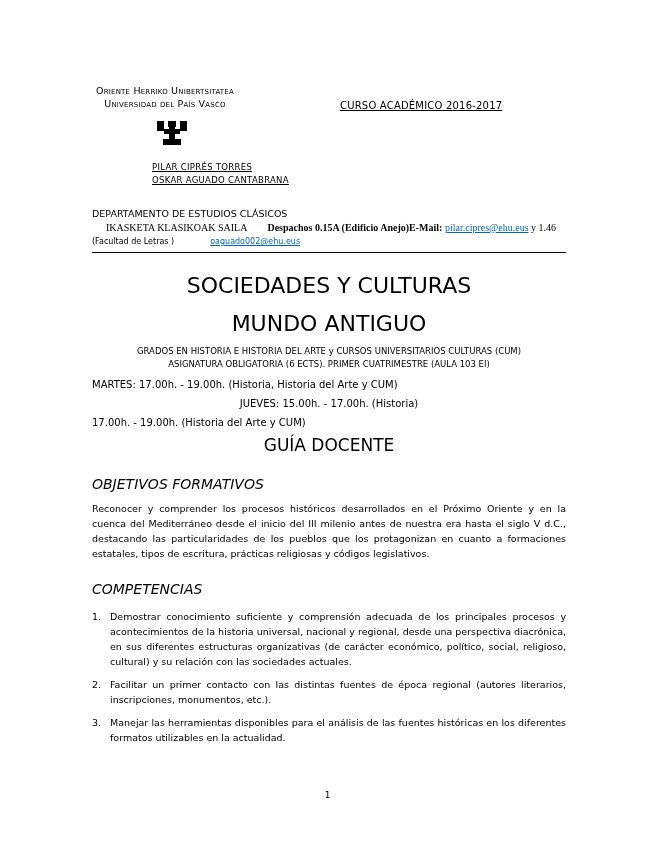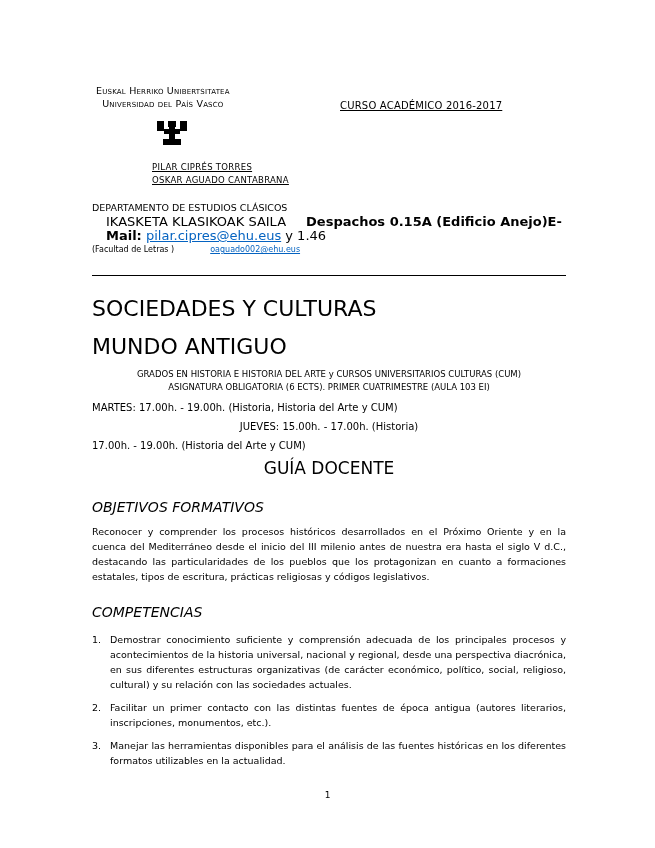--- a/index.html
+++ b/index.html
@@ -30,30 +30,30 @@
   .curso {
     position: absolute;
     left: 248px;
     top: 16px;
     font-size: 10px;
     letter-spacing: 0.2px;
     text-decoration: underline;
   }
   .logo-wrap { margin: 10px 0 0 64px; height: 26px; }
   .professors { margin: 14px 0 0 60px; font-size: 8.5px; line-height: 13px; letter-spacing: 0.3px; text-decoration: underline; }
-  .dept-block { margin-top: 14px; border-bottom: 1px solid #000; padding-bottom: 18px; }
+  .dept-block { margin-top: 20px; border-bottom: 1px solid #000; padding-bottom: 3px; }
   .dept-line1 { font-size: 9.5px; line-height: 14px; }
-  .dept-line2 { font-size: 13px; line-height: 14px; margin-left: 14px; }
+  .dept-line2 { font-size: 10px; line-height: 14px; margin-left: 14px; font-family: Liberation Serif, serif; }
   .dept-line2 .bold { font-weight: bold; margin-left: 20px; }
   .dept-line3 { font-size: 8px; line-height: 14px; }
   .dept-line3 .gap { display: inline-block; width: 36px; }
   .link { color: #0563c1; text-decoration: underline; cursor: pointer; }
 
   
-  .main-title { margin-top: 14px; font-size: 22px; line-height: 38px; font-weight: normal; }
+  .main-title { text-align: center; margin-top: 14px; font-size: 22px; line-height: 38px; font-weight: normal; }
   .subtitle { text-align: center; font-size: 8.5px; line-height: 13px; margin-top: 2px; }
 
   
   .schedule { margin-top: 4px; font-size: 10px; line-height: 19px; }
   .schedule .centered { text-align: center; }
 
   .guia-title { text-align: center; font-size: 17px; line-height: 22px; margin-top: 2px; font-weight: normal; }
 
   
   .section-heading { font-style: italic; font-size: 14px; margin-top: 20px; }
@@ -72,21 +72,21 @@
     font-size: 9px;
   }
 </style>
 </head>
 <body>
 
 <div class="page">
 
   <div class="header-top">
     <div class="uni-block">
-      <div>Euskal Herriko Unibertsitatea</div>
+      <div>Oriente Herriko Unibertsitatea</div>
       <div>Universidad del País Vasco</div>
     </div>
     <span class="curso">CURSO ACADÉMICO 2016-2017</span>
   </div>
 
   <div class="logo-wrap">
     <svg width="32" height="25" viewBox="0 0 32 25" aria-hidden="true">
       <g fill="#000000">
         <rect x="1" y="0" width="7" height="10"></rect>
         <rect x="12" y="0" width="8" height="6"></rect>
@@ -136,21 +136,21 @@
   <p class="body-text">Reconocer y comprender los procesos históricos desarrollados en el Próximo Oriente y en la cuenca del Mediterráneo desde el inicio del III milenio antes de nuestra era hasta el siglo V d.C., destacando las particularidades de los pueblos que los protagonizan en cuanto a formaciones estatales, tipos de escritura, prácticas religiosas y códigos legislativos.</p>
 
   <div class="section-heading">COMPETENCIAS</div>
   <ol class="comp-list">
     <li class="comp-item">
       <span class="num">1.</span>
       <span class="comp-text">Demostrar conocimiento suficiente y comprensión adecuada de los principales procesos y acontecimientos de la historia universal, nacional y regional, desde una perspectiva diacrónica, en sus diferentes estructuras organizativas (de carácter económico, político, social, religioso, cultural) y su relación con las sociedades actuales.</span>
     </li>
     <li class="comp-item">
       <span class="num">2.</span>
-      <span class="comp-text">Facilitar un primer contacto con las distintas fuentes de época antigua (autores literarios, inscripciones, monumentos, etc.).</span>
+      <span class="comp-text">Facilitar un primer contacto con las distintas fuentes de época regional (autores literarios, inscripciones, monumentos, etc.).</span>
     </li>
     <li class="comp-item">
       <span class="num">3.</span>
       <span class="comp-text">Manejar las herramientas disponibles para el análisis de las fuentes históricas en los diferentes formatos utilizables en la actualidad.</span>
     </li>
   </ol>
 
   <div class="page-number">1</div>
 
 </div>

